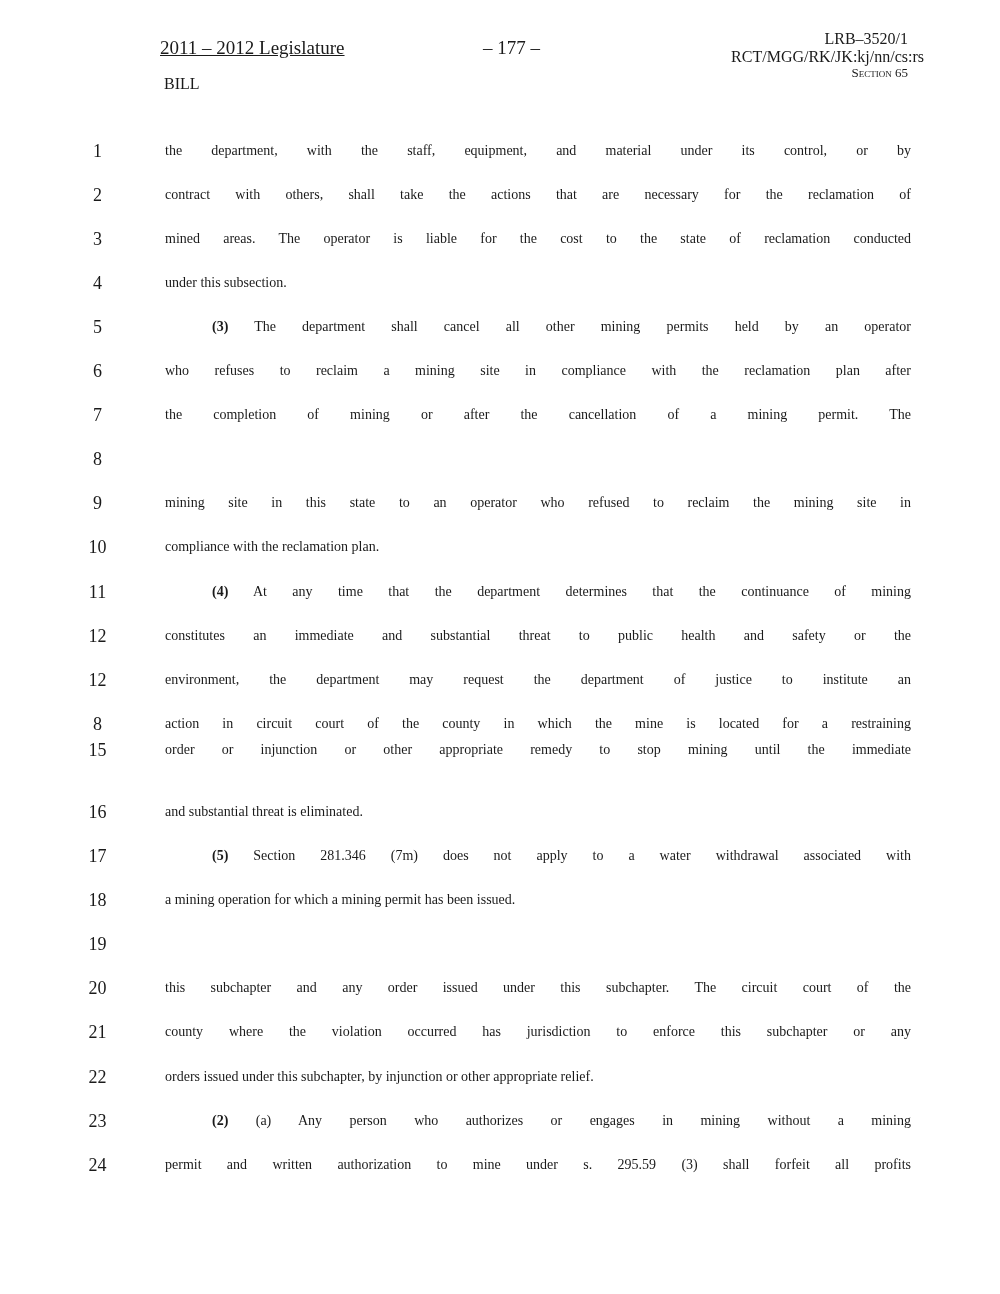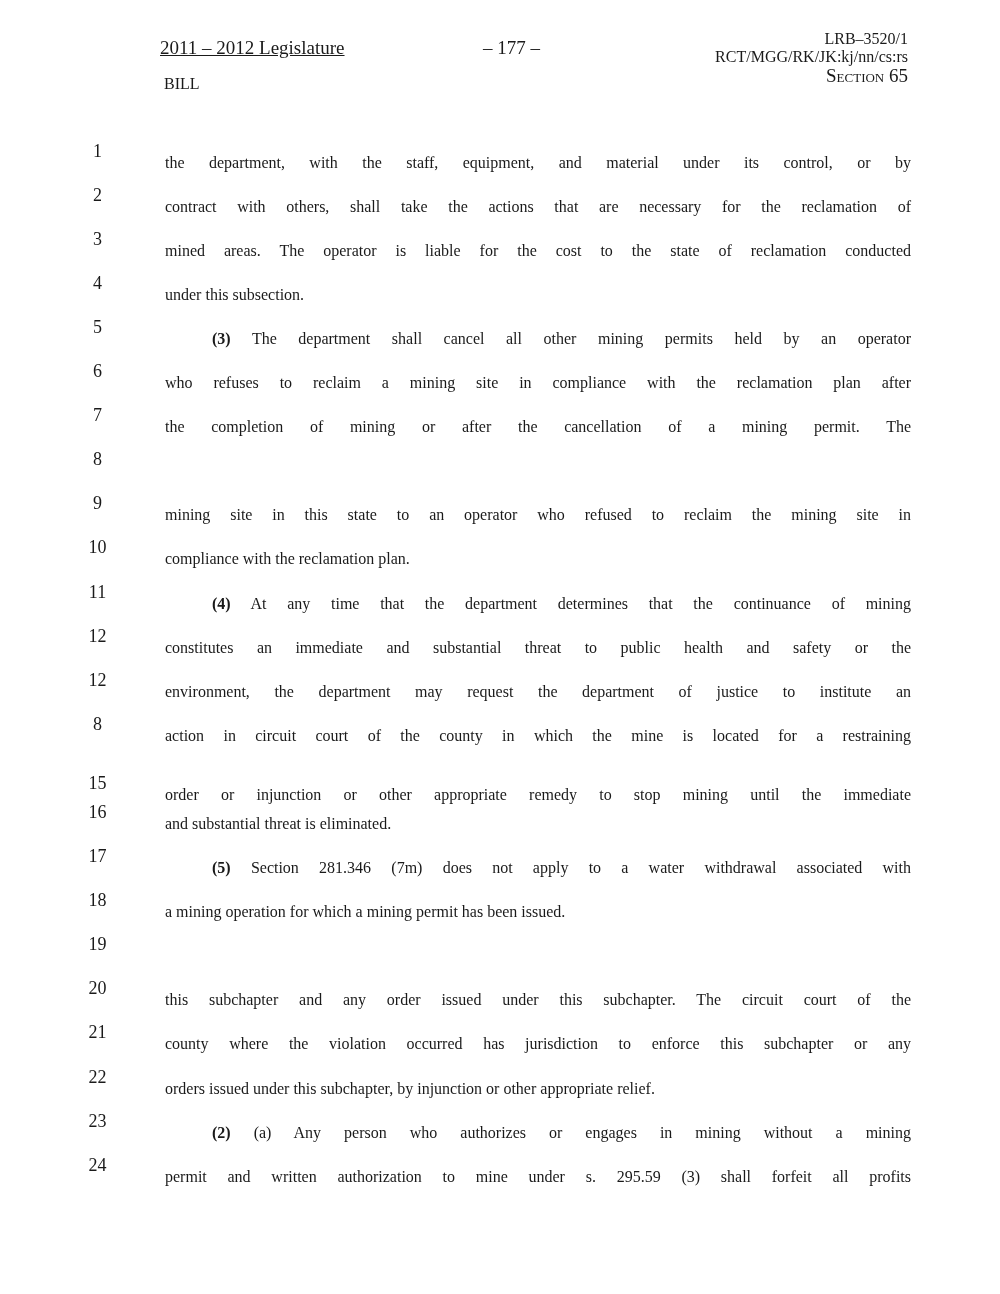--- a/index.html
+++ b/index.html
@@ -3,27 +3,27 @@
   <meta charset="utf-8">
   <style>
     html, body { margin: 0; padding: 0; background: #ffffff; }
     body { width: 1000px; height: 1294px; position: relative; overflow: hidden;
            font-family: "Liberation Serif", "DejaVu Serif", serif; color: #1a1a1a; }
     .hdr { position: absolute; font-size: 19px; line-height: 1; white-space: nowrap; }
     #h-leg { left: 160px; top: 38px; text-decoration: underline; }
     #h-page { left: 483px; top: 38px; }
     #h-bill { left: 164px; top: 76px; font-size: 16px; }
     #h-lrb { right: 92px; top: 31px; font-size: 16px; text-align: center; }
-    #h-drafter { right: 92px; top: 49px; font-size: 16px; text-align: right; }
-    #h-section { right: 92px; top: 66px; font-size: 19px; text-align: right; }
+    #h-drafter { right: 76px; top: 49px; font-size: 16px; text-align: right; }
+    #h-section { right: 92px; top: 66px; font-size: 13px; text-align: right; }
     #h-section .sc { font-variant: small-caps; }
     .line { position: absolute; left: 0; width: 1000px; height: 30px; }
     .ln { position: absolute; left: 80px; width: 35px; text-align: center; font-size: 18px; line-height: 30px; }
-    .txt { position: absolute; left: 165px; width: 746px; font-size: 16px; line-height: 30px;
-           white-space: nowrap; text-align: justify; text-align-last: justify; margin-top: 12px; }
+    .txt { position: absolute; left: 165px; width: 746px; font-size: 14px; line-height: 30px;
+           white-space: nowrap; text-align: justify; text-align-last: justify; }
     .txt.last { text-align-last: left; }
     .txt.indent { left: 212px; width: 699px; }
     .b { font-weight: bold; }
   </style>
 </head>
 <body>
 
 <div id="h-leg" class="hdr">2011 – 2012 Legislature</div>
 <div id="h-page" class="hdr">– 177 –</div>
 <div id="h-bill" class="hdr">BILL</div>
@@ -82,21 +82,21 @@
       <span class="txt">constitutes an immediate and substantial threat to public health and safety or the</span>
     </div>
   <div class="line" style="top:665px">
       <span class="ln">12</span>
       <span class="txt">environment, the department may request the department of justice to institute an</span>
     </div>
   <div class="line" style="top:709px">
       <span class="ln">8</span>
       <span class="txt">action in circuit court of the county in which the mine is located for a restraining</span>
     </div>
-  <div class="line" style="top:768px">
+  <div class="line" style="top:735px">
       <span class="ln">15</span>
       <span class="txt">order or injunction or other appropriate remedy to stop mining until the immediate</span>
     </div>
   <div class="line" style="top:797px">
       <span class="ln">16</span>
       <span class="txt last">and substantial threat is eliminated.</span>
     </div>
 
   <div class="line" style="top:841px">
       <span class="ln">17</span>

